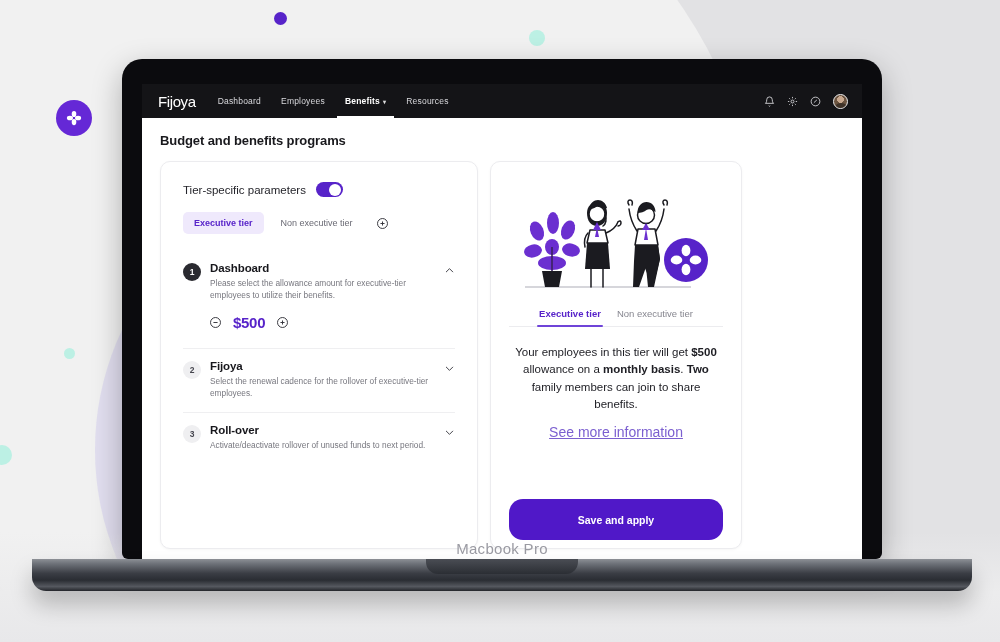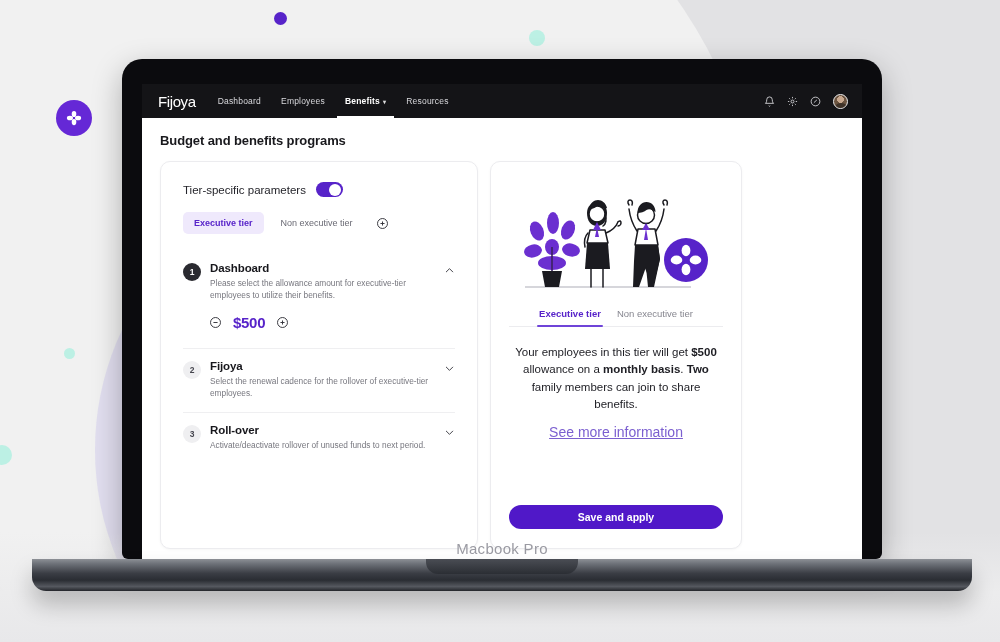--- a/index.html
+++ b/index.html
@@ -273,22 +273,22 @@
   .morelink {
     display: block;
     text-align: center;
     font-size: 14px;
     color: #7b5fd0;
     text-decoration: underline;
     margin-top: 10px;
   }
   .save-btn {
     position: absolute;
-    left: 18px; right: 18px; bottom: 19px;
-    height: 24px;
+    left: 18px; right: 18px; bottom: 8px;
+    height: 41px;
     border-radius: 14px;
     background: #5018c8;
     color: #fff;
     font-size: 10.5px;
     font-weight: 700;
     display: flex; align-items: center; justify-content: center;
     border: none;
     cursor: pointer;
     font-family: "Liberation Sans", sans-serif;
   }

